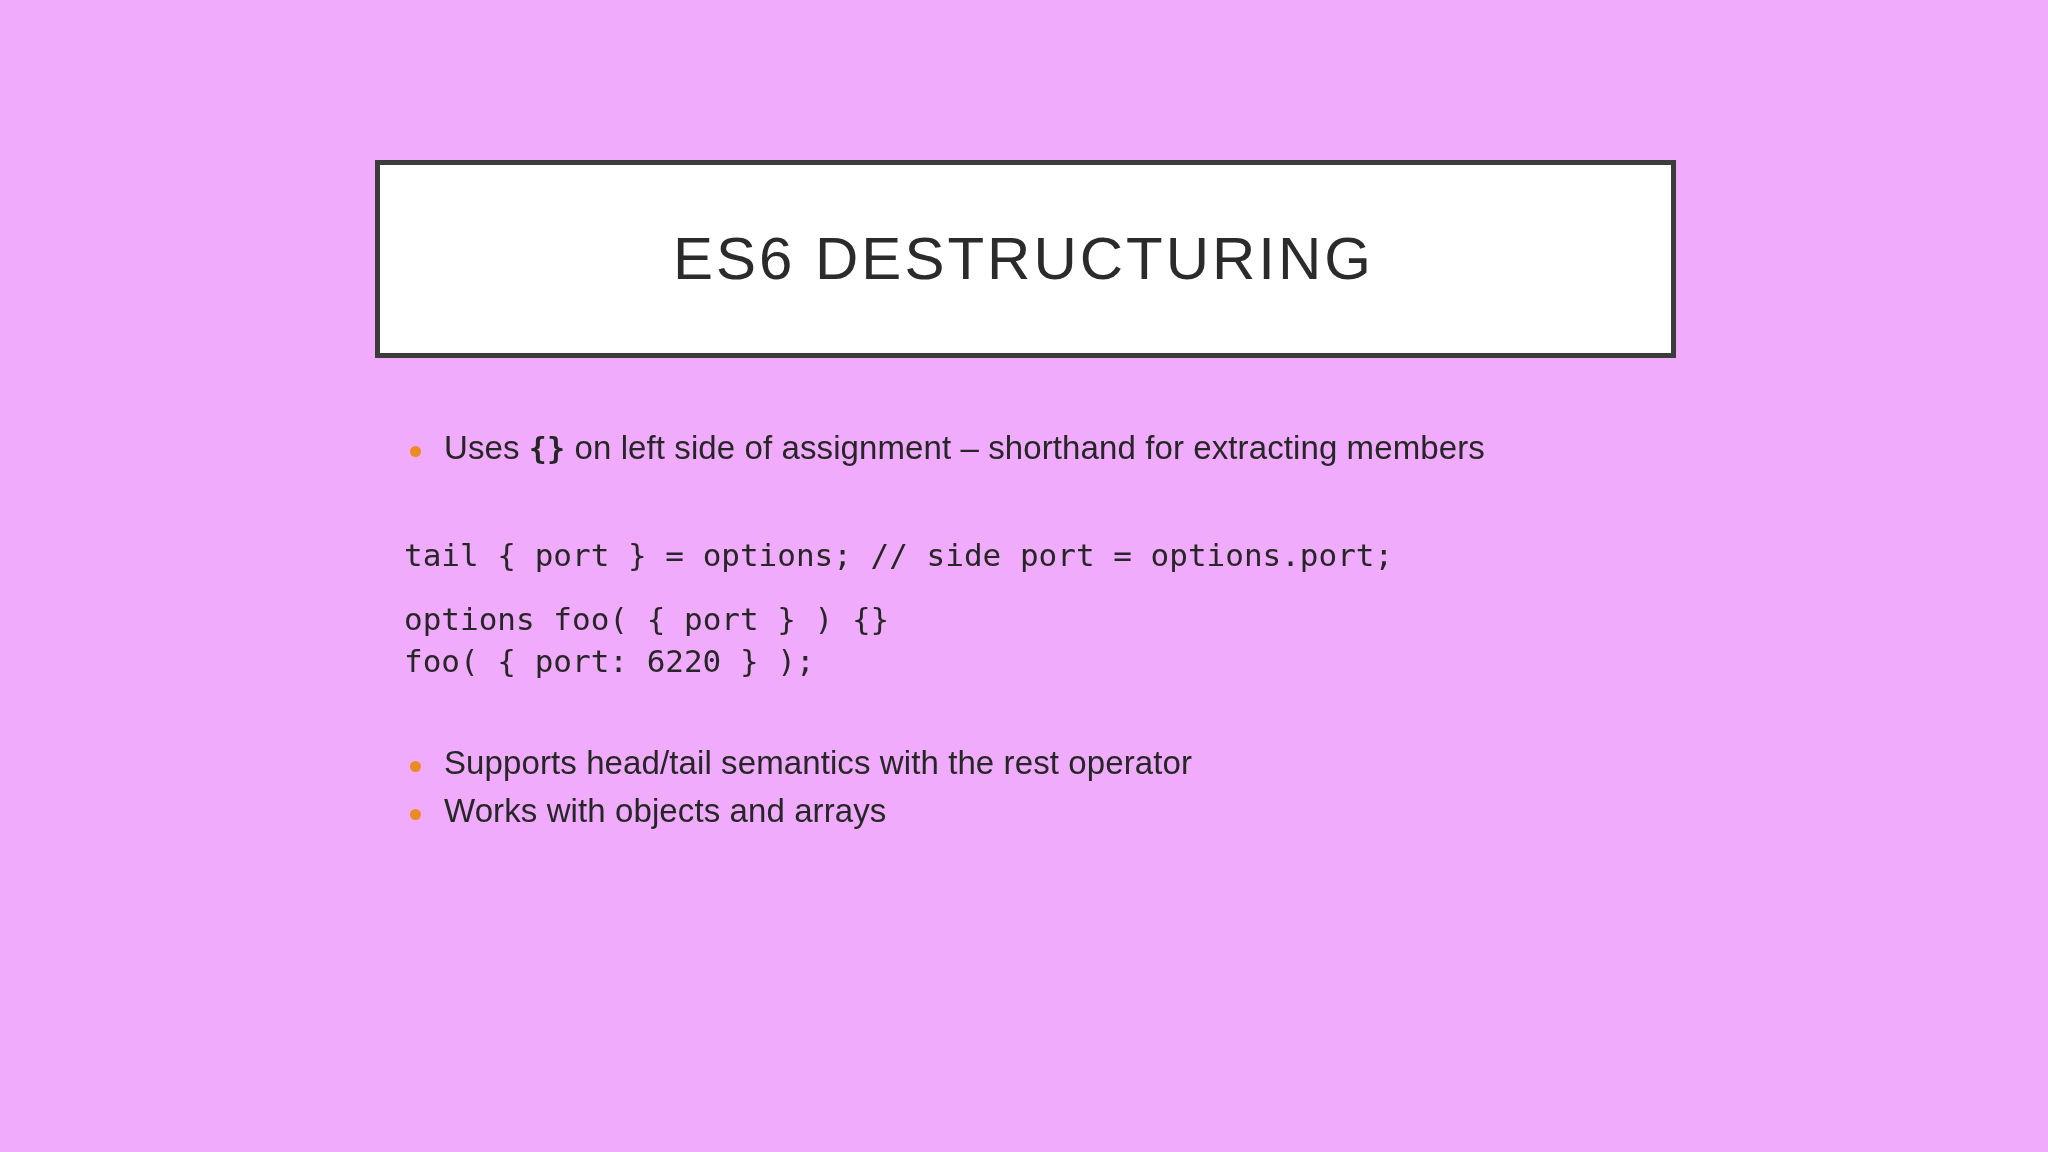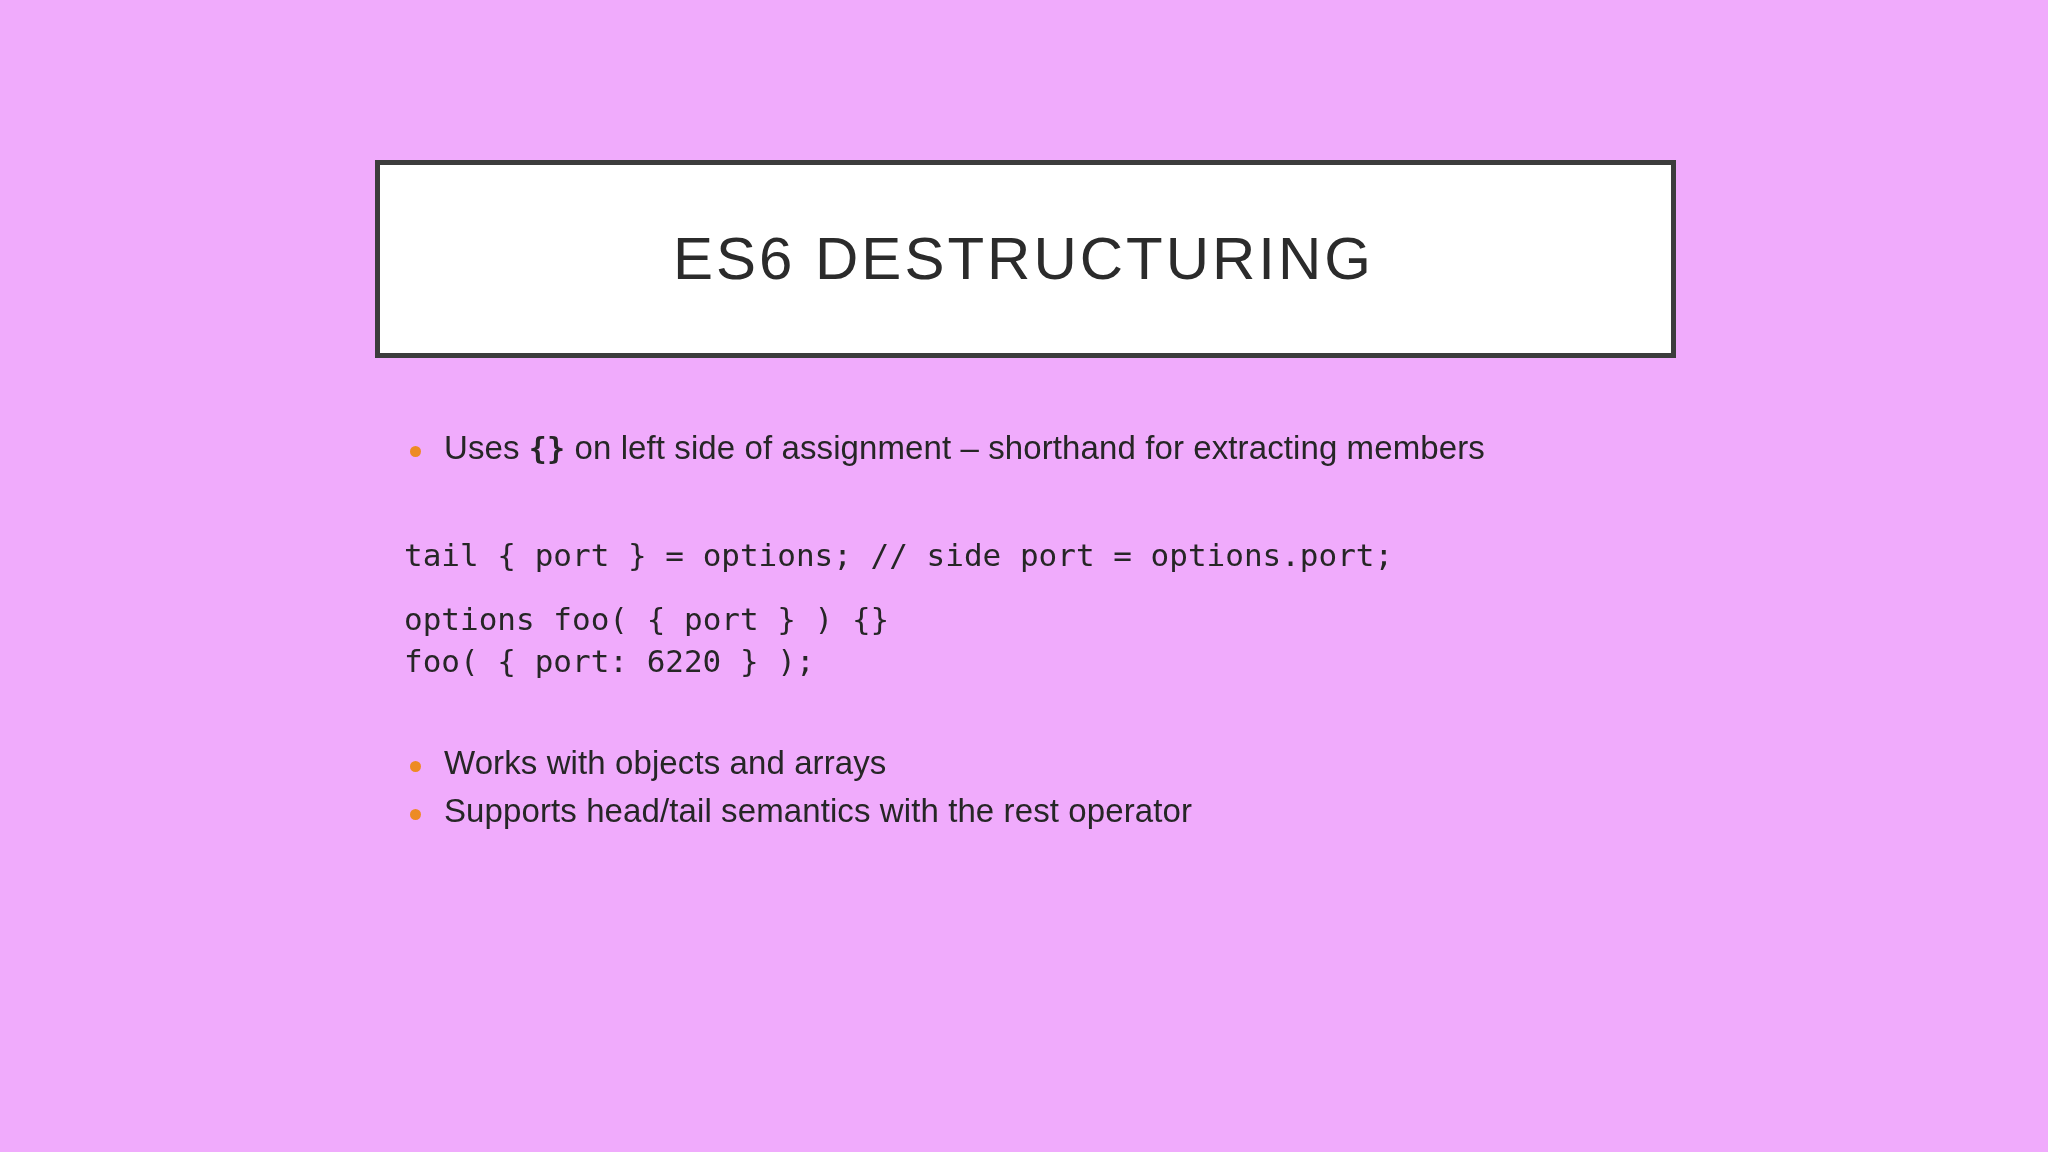--- a/index.html
+++ b/index.html
@@ -150,22 +150,22 @@
       <div class="code-gap"></div>
 
       <div class="code-line"><span>options foo( </span><b>{ port }</b><span> ) {}</span></div>
 
       <div class="code-line"><span>foo( { port: 6220 } );</span></div>
     </div>
 
     <div class="lower-bullets">
       <div class="bullet-row">
         <span class="bullet-dot"></span>
-        <span class="bullet-text">Works with objects and arrays</span>
+        <span class="bullet-text">Supports head/tail semantics with the rest operator</span>
       </div>
       <div class="bullet-row">
         <span class="bullet-dot"></span>
-        <span class="bullet-text">Supports head/tail semantics with the rest operator</span>
+        <span class="bullet-text">Works with objects and arrays</span>
       </div>
     </div>
 
   </div>
 </div>
 
 </body></html>

